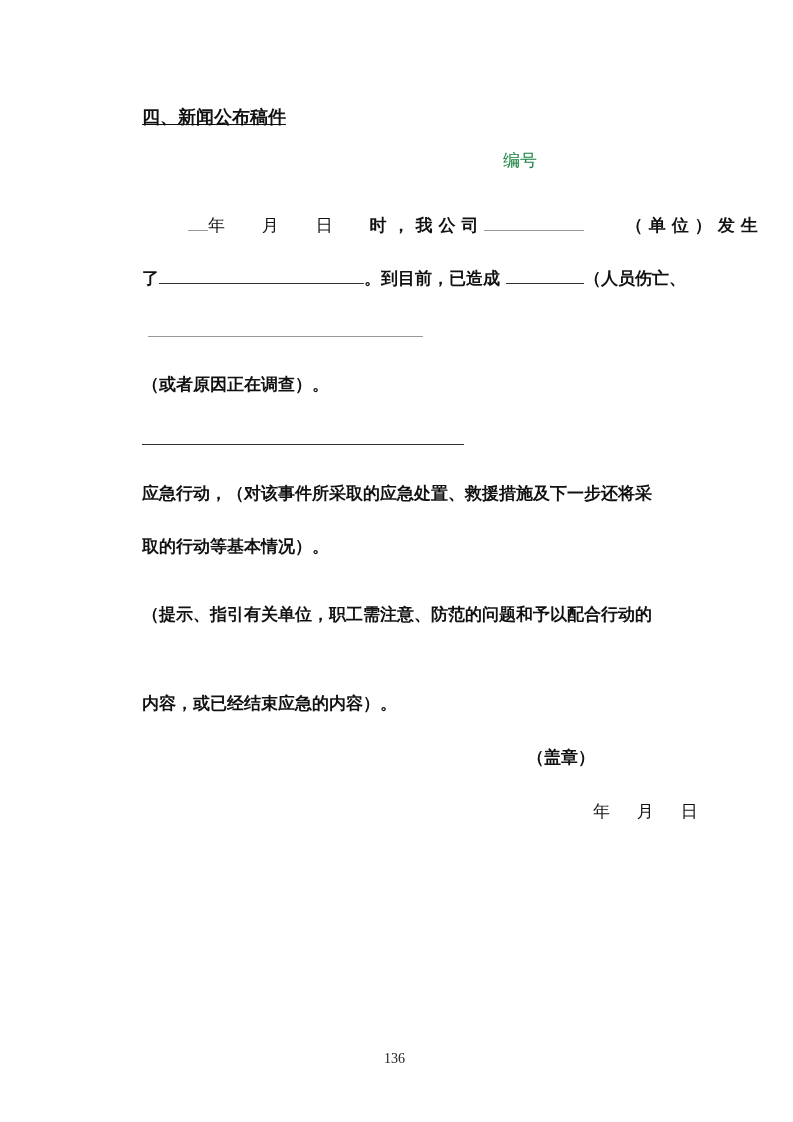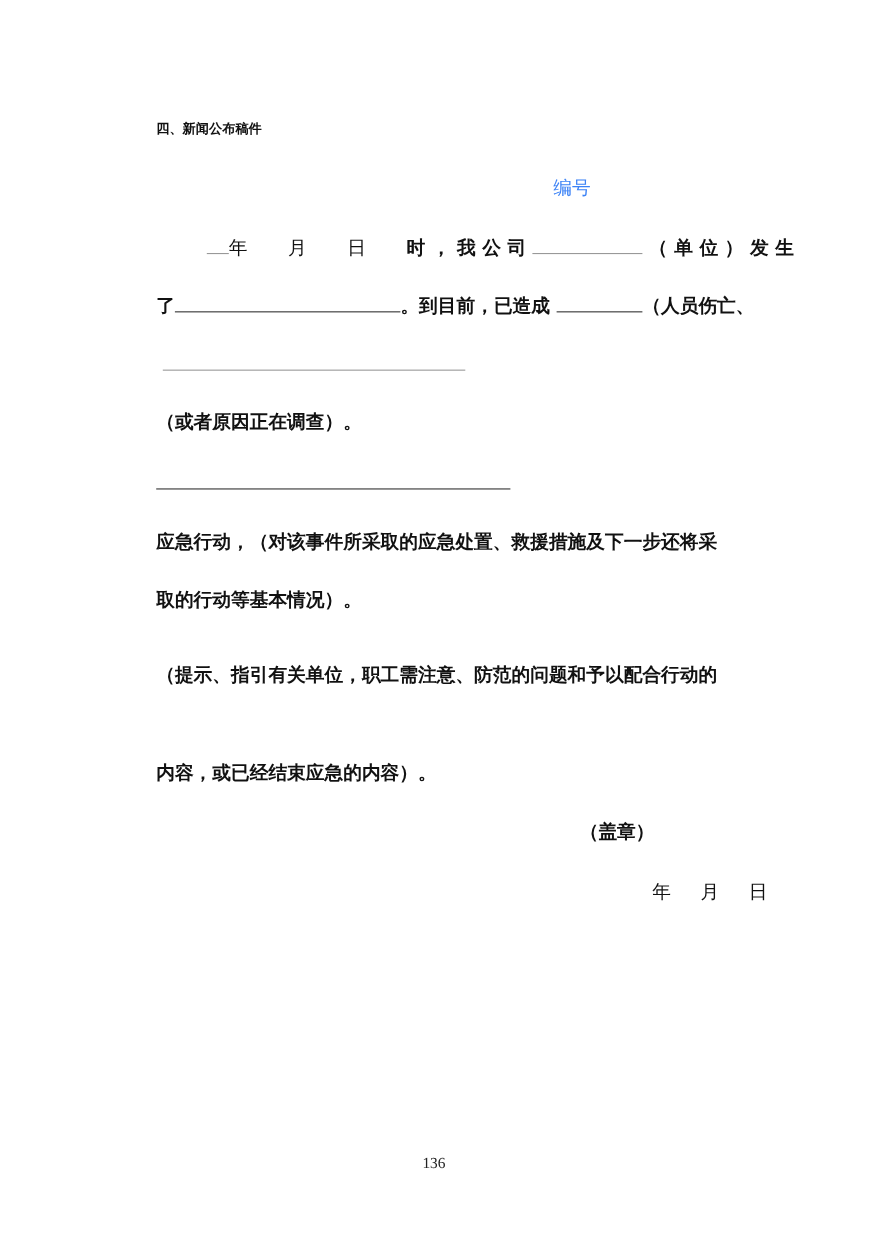--- a/index.html
+++ b/index.html
@@ -26,27 +26,28 @@
     .blank {
       display: inline-block;
       border-bottom: 1px solid #333;
       height: 16px;
       vertical-align: baseline;
     }
     .blank.light { border-bottom-color: #999; }
     .spaced { letter-spacing: 6px; }
     .title {
       top: 106px;
-      font-size: 12px;
+      font-size: 18px;
+      text-decoration: underline;
     }
     .serial {
       left: 503px;
-      top: 160px;
+      top: 149px;
       font-weight: normal;
-      color: #3b82f6;
+      color: #15803d;
     }
     .date-sm { font-weight: normal; }
     .pagenum {
       position: absolute;
       top: 1051px;
       left: 384px;
       font-family: "Liberation Serif", serif;
       font-size: 14px;
       color: #222;
     }
@@ -61,21 +62,21 @@
   <div class="line serial">编号</div>
 
   <div class="line date-sm" style="top:214px; left:188px;">
     <span class="blank light" style="width:20px;"></span><span>年</span>
     <span style="display:inline-block;width:26px;"></span>
     <span>月</span>
     <span style="display:inline-block;width:26px;"></span>
     <span>日</span>
     <span style="display:inline-block;width:26px;"></span>
     <span class="spaced" style="font-weight:bold;">时，我公司</span><span class="blank light" style="width:100px;"></span>
-    <span class="spaced" style="font-weight:bold;">（单位）发生</span>
+    <span class="spaced" style="font-weight:bold;margin-left:36px;">（单位）发生</span>
   </div>
 
   <div class="line" style="top:267px;">
     <span>了</span><span class="blank" style="width:205px;"></span><span>。到目前，已造成</span>
     <span class="blank" style="width:78px;"></span><span>（人员伤亡、</span>
   </div>
 
   <div class="line" style="top:320px;">
     <span class="blank light" style="width:275px;margin-left:6px;"></span>
   </div>

